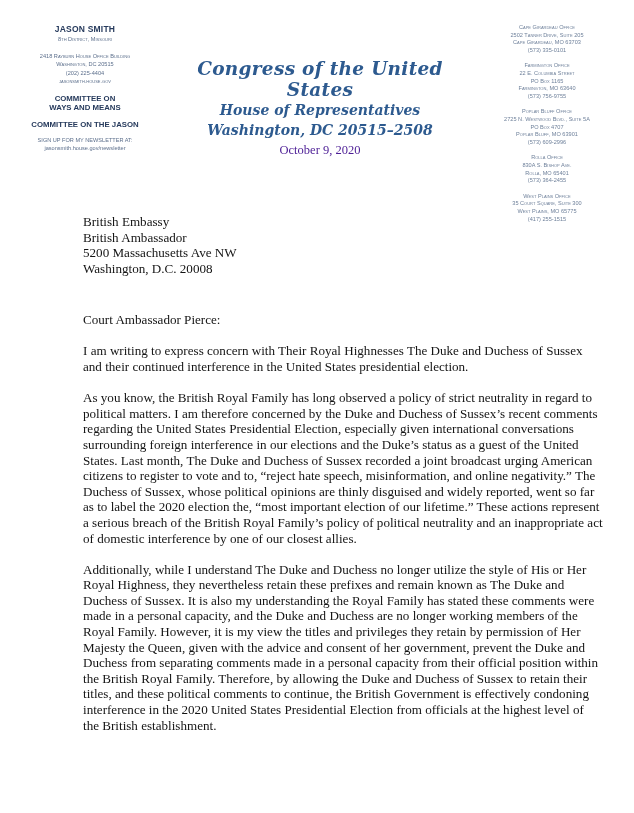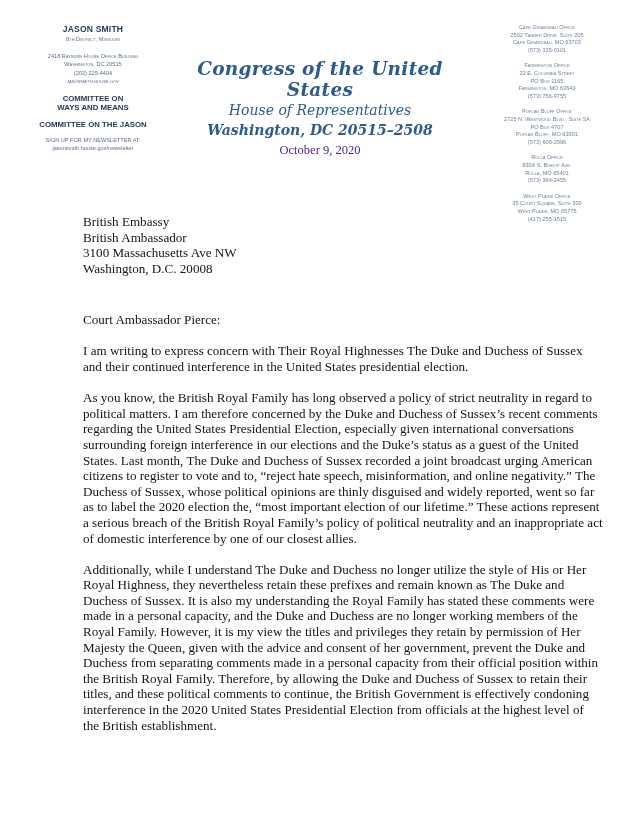--- a/index.html
+++ b/index.html
@@ -1,19 +1,19 @@
 <!DOCTYPE html>
 <html><head>
   <meta charset="utf-8">
   <style>
     html, body { margin: 0; padding: 0; background: #ffffff; }
     body { width: 634px; height: 813px; position: relative; overflow: hidden; }
 
     .left-col {
-      position: absolute; left: 18px; top: 24px; width: 150px;
+      position: absolute; left: 10px; top: 24px; width: 150px;
       text-align: center; color: #2e4566;
       font-family: "Liberation Sans", sans-serif;
     }
     .left-col .name { font-weight: bold; font-size: 8.5px; letter-spacing: 0.2px; color: #263a5c; }
     .left-col .district { font-size: 5.6px; color: #5c6f8c; margin-top: 2px; font-variant: small-caps; }
     .left-col .addr { font-size: 5.6px; color: #5c6f8c; line-height: 8.4px; margin-top: 10px; font-variant: small-caps; }
     .left-col .committee { font-weight: bold; font-size: 7.8px; color: #263a5c; line-height: 9px; margin-top: 8px; }
     .left-col .committee.c2 { margin-top: 8px; }
     .left-col .newsletter { font-size: 5.6px; color: #5c6f8c; margin-top: 7px; line-height: 8px; }
 
@@ -24,21 +24,21 @@
     }
     .right-col .office { margin-bottom: 7.5px; }
     .right-col .office-name { font-variant: small-caps; }
     .right-col .line { font-variant: small-caps; }
 
     .masthead {
       position: absolute; left: 170px; top: 58px; width: 300px; text-align: center;
       color: #2d5a8f; font-family: "DejaVu Serif", serif;
     }
     .masthead .m1 { font-size: 18.5px; font-weight: bold; letter-spacing: 0.3px; font-style: italic; }
-    .masthead .m2 { font-size: 14px; font-weight: normal; margin-top: 2px; font-style: italic; }
+    .masthead .m2 { font-size: 14px; font-weight: bold; margin-top: 2px; font-style: italic; }
     .masthead .m3 { font-size: 14px; font-weight: bold; margin-top: 4px; font-style: italic; }
 
     .date {
       position: absolute; left: 170px; top: 143px; width: 300px; text-align: center;
       font-family: "Liberation Serif", serif; font-size: 12.5px; color: #4c1d95;
     }
 
     .letter {
       position: absolute; left: 83px; top: 214px; width: 540px;
       font-family: "Liberation Serif", serif; font-size: 13.1px; line-height: 15.6px; color: #141414;
@@ -113,21 +113,21 @@
     <div class="line">35 Court Square, Suite 300</div>
     <div class="line">West Plains, MO 65775</div>
     <div class="line">(417) 255-1515</div>
   </div>
 </div>
 
 <div class="letter">
   <div class="address">
     <div>British Embassy</div>
     <div>British Ambassador</div>
-    <div>3100 Massachusetts Ave NW</div>
+    <div>5200 Massachusetts Ave NW</div>
     <div>Washington, D.C. 20008</div>
   </div>
   <div class="salutation">Court Ambassador Pierce:</div>
   <div class="para">
     <p>I am writing to express concern with Their Royal Highnesses The Duke and Duchess of Sussex and their continued interference in the United States presidential election.</p>
   </div>
   <div class="para">
     <p>As you know, the British Royal Family has long observed a policy of strict neutrality in regard to political matters. I am therefore concerned by the Duke and Duchess of Sussex’s recent comments regarding the United States Presidential Election, especially given international conversations surrounding foreign interference in our elections and the Duke’s status as a guest of the United States. Last month, The Duke and Duchess of Sussex recorded a joint broadcast urging American citizens to register to vote and to, “reject hate speech, misinformation, and online negativity.” The Duchess of Sussex, whose political opinions are thinly disguised and widely reported, went so far as to label the 2020 election the, “most important election of our lifetime.” These actions represent a serious breach of the British Royal Family’s policy of political neutrality and an inappropriate act of domestic interference by one of our closest allies.</p>
   </div>
   <div class="para">

